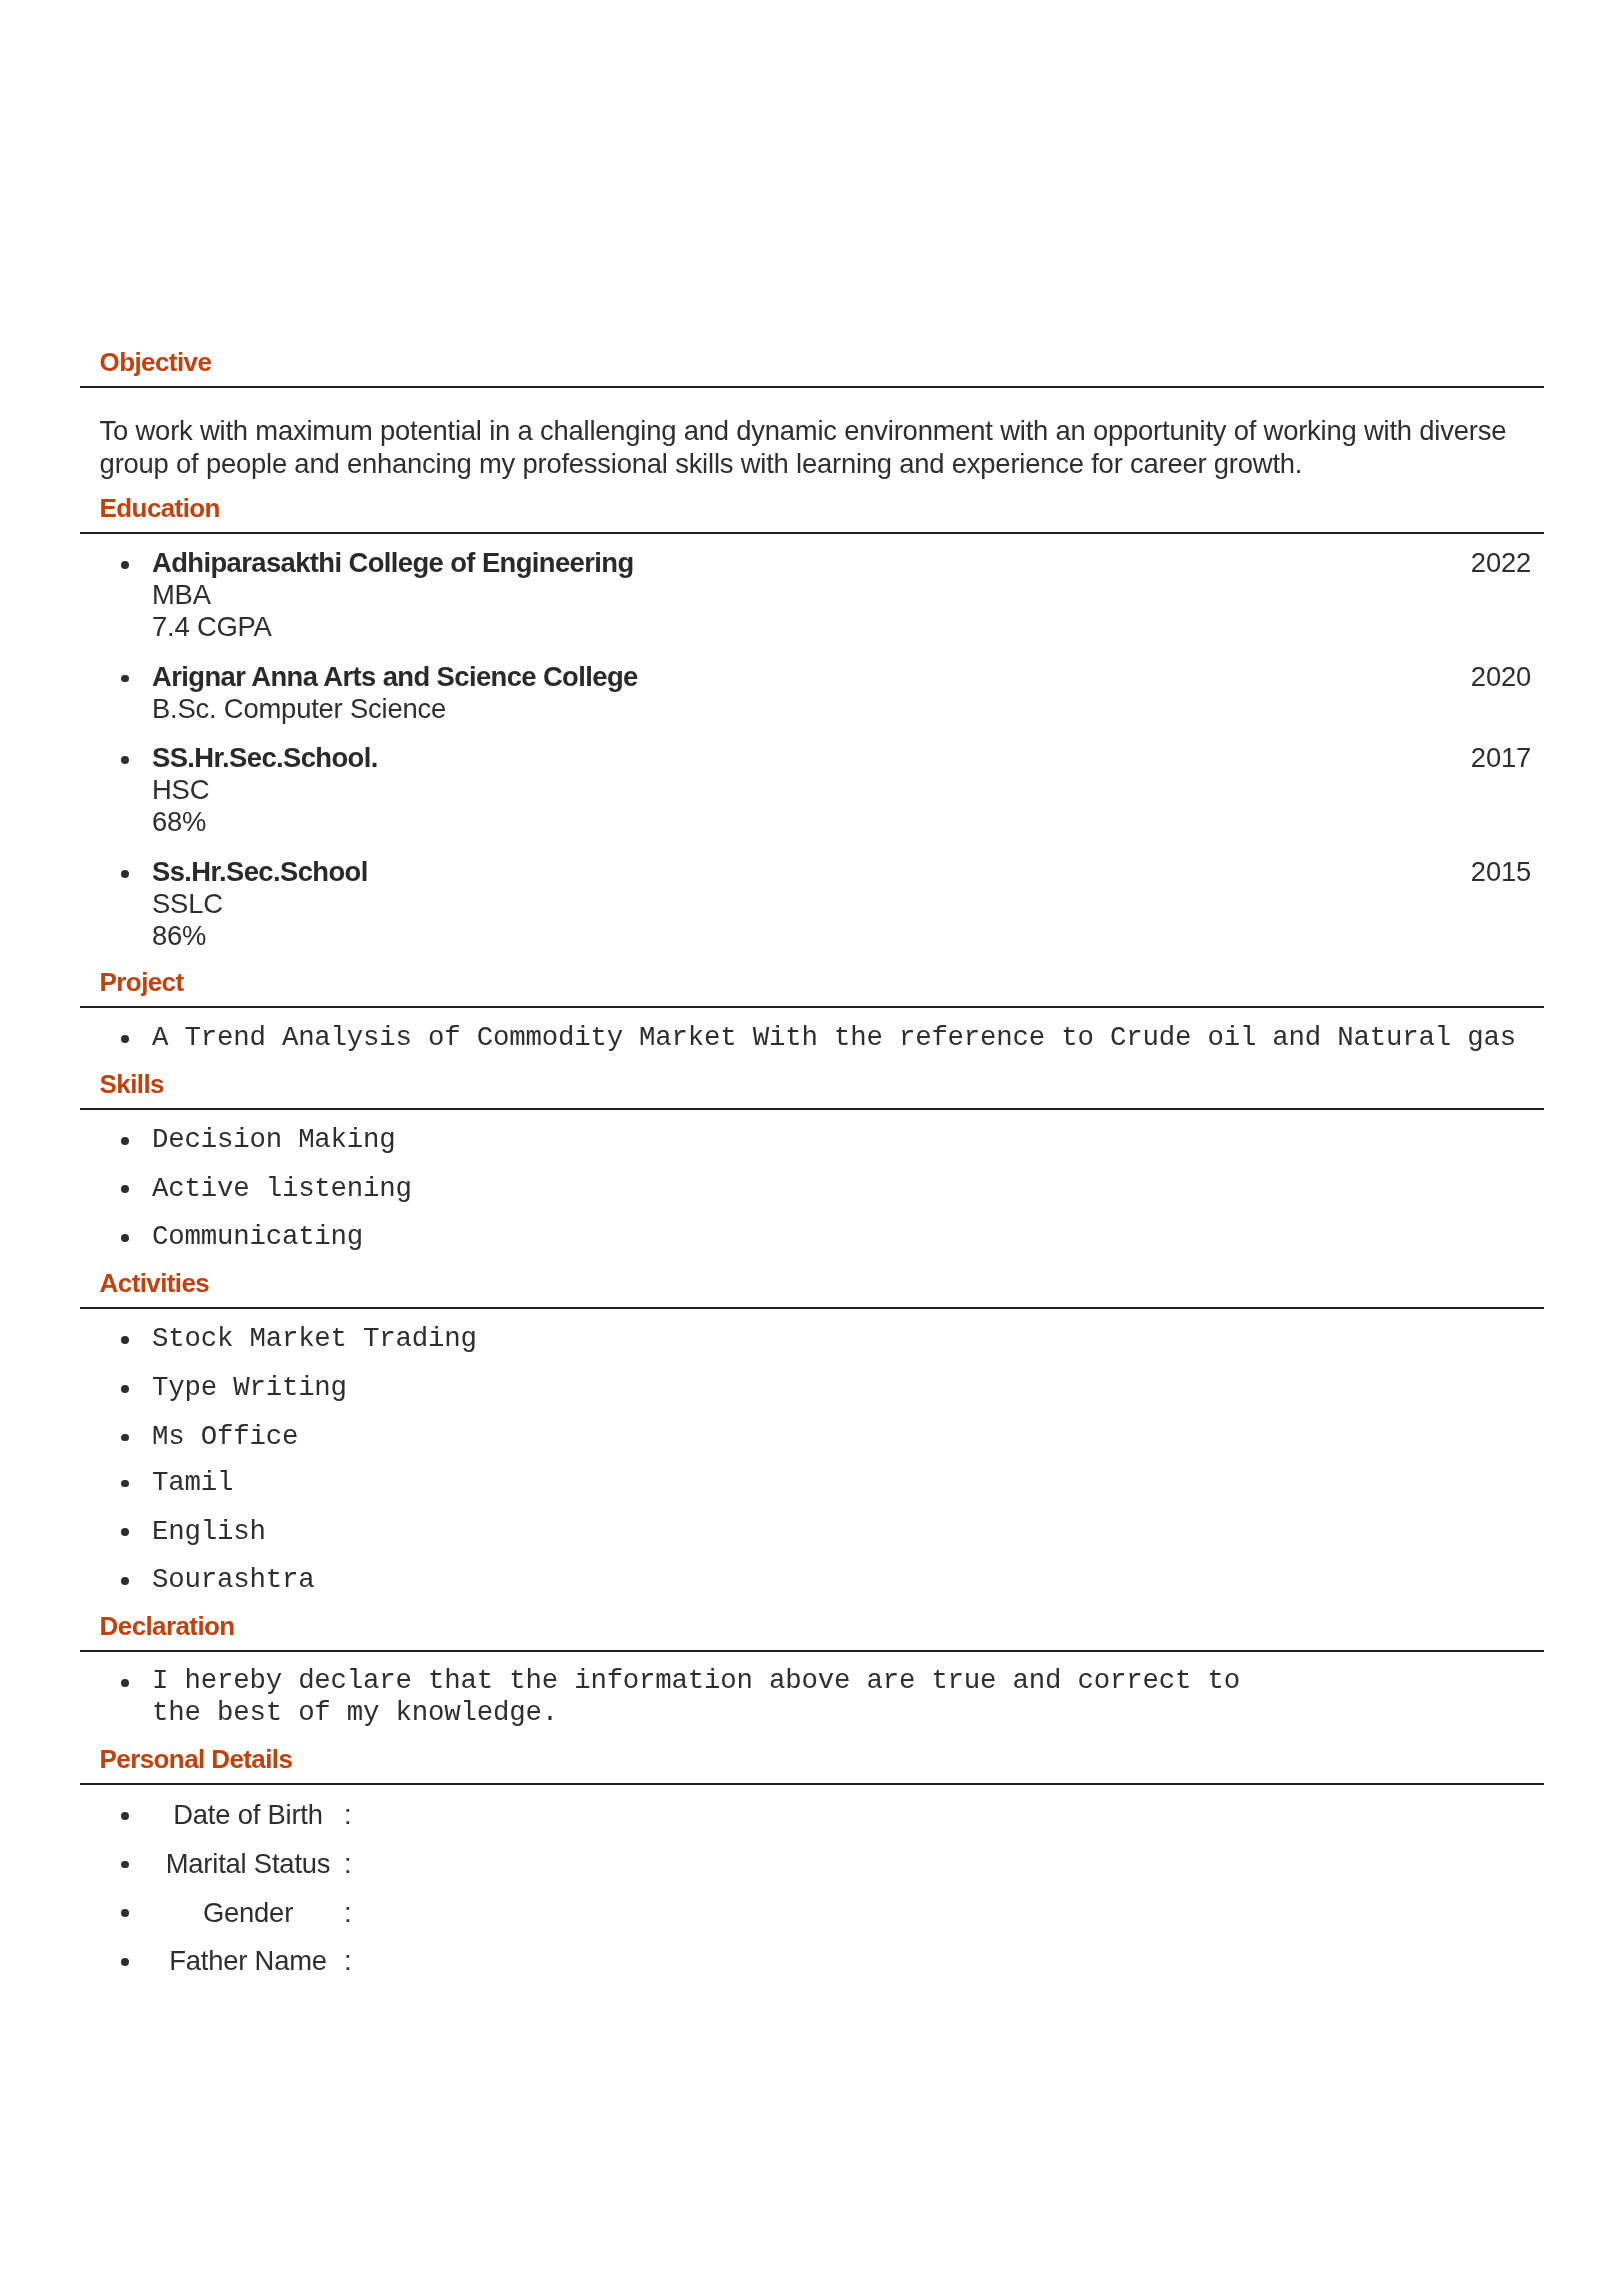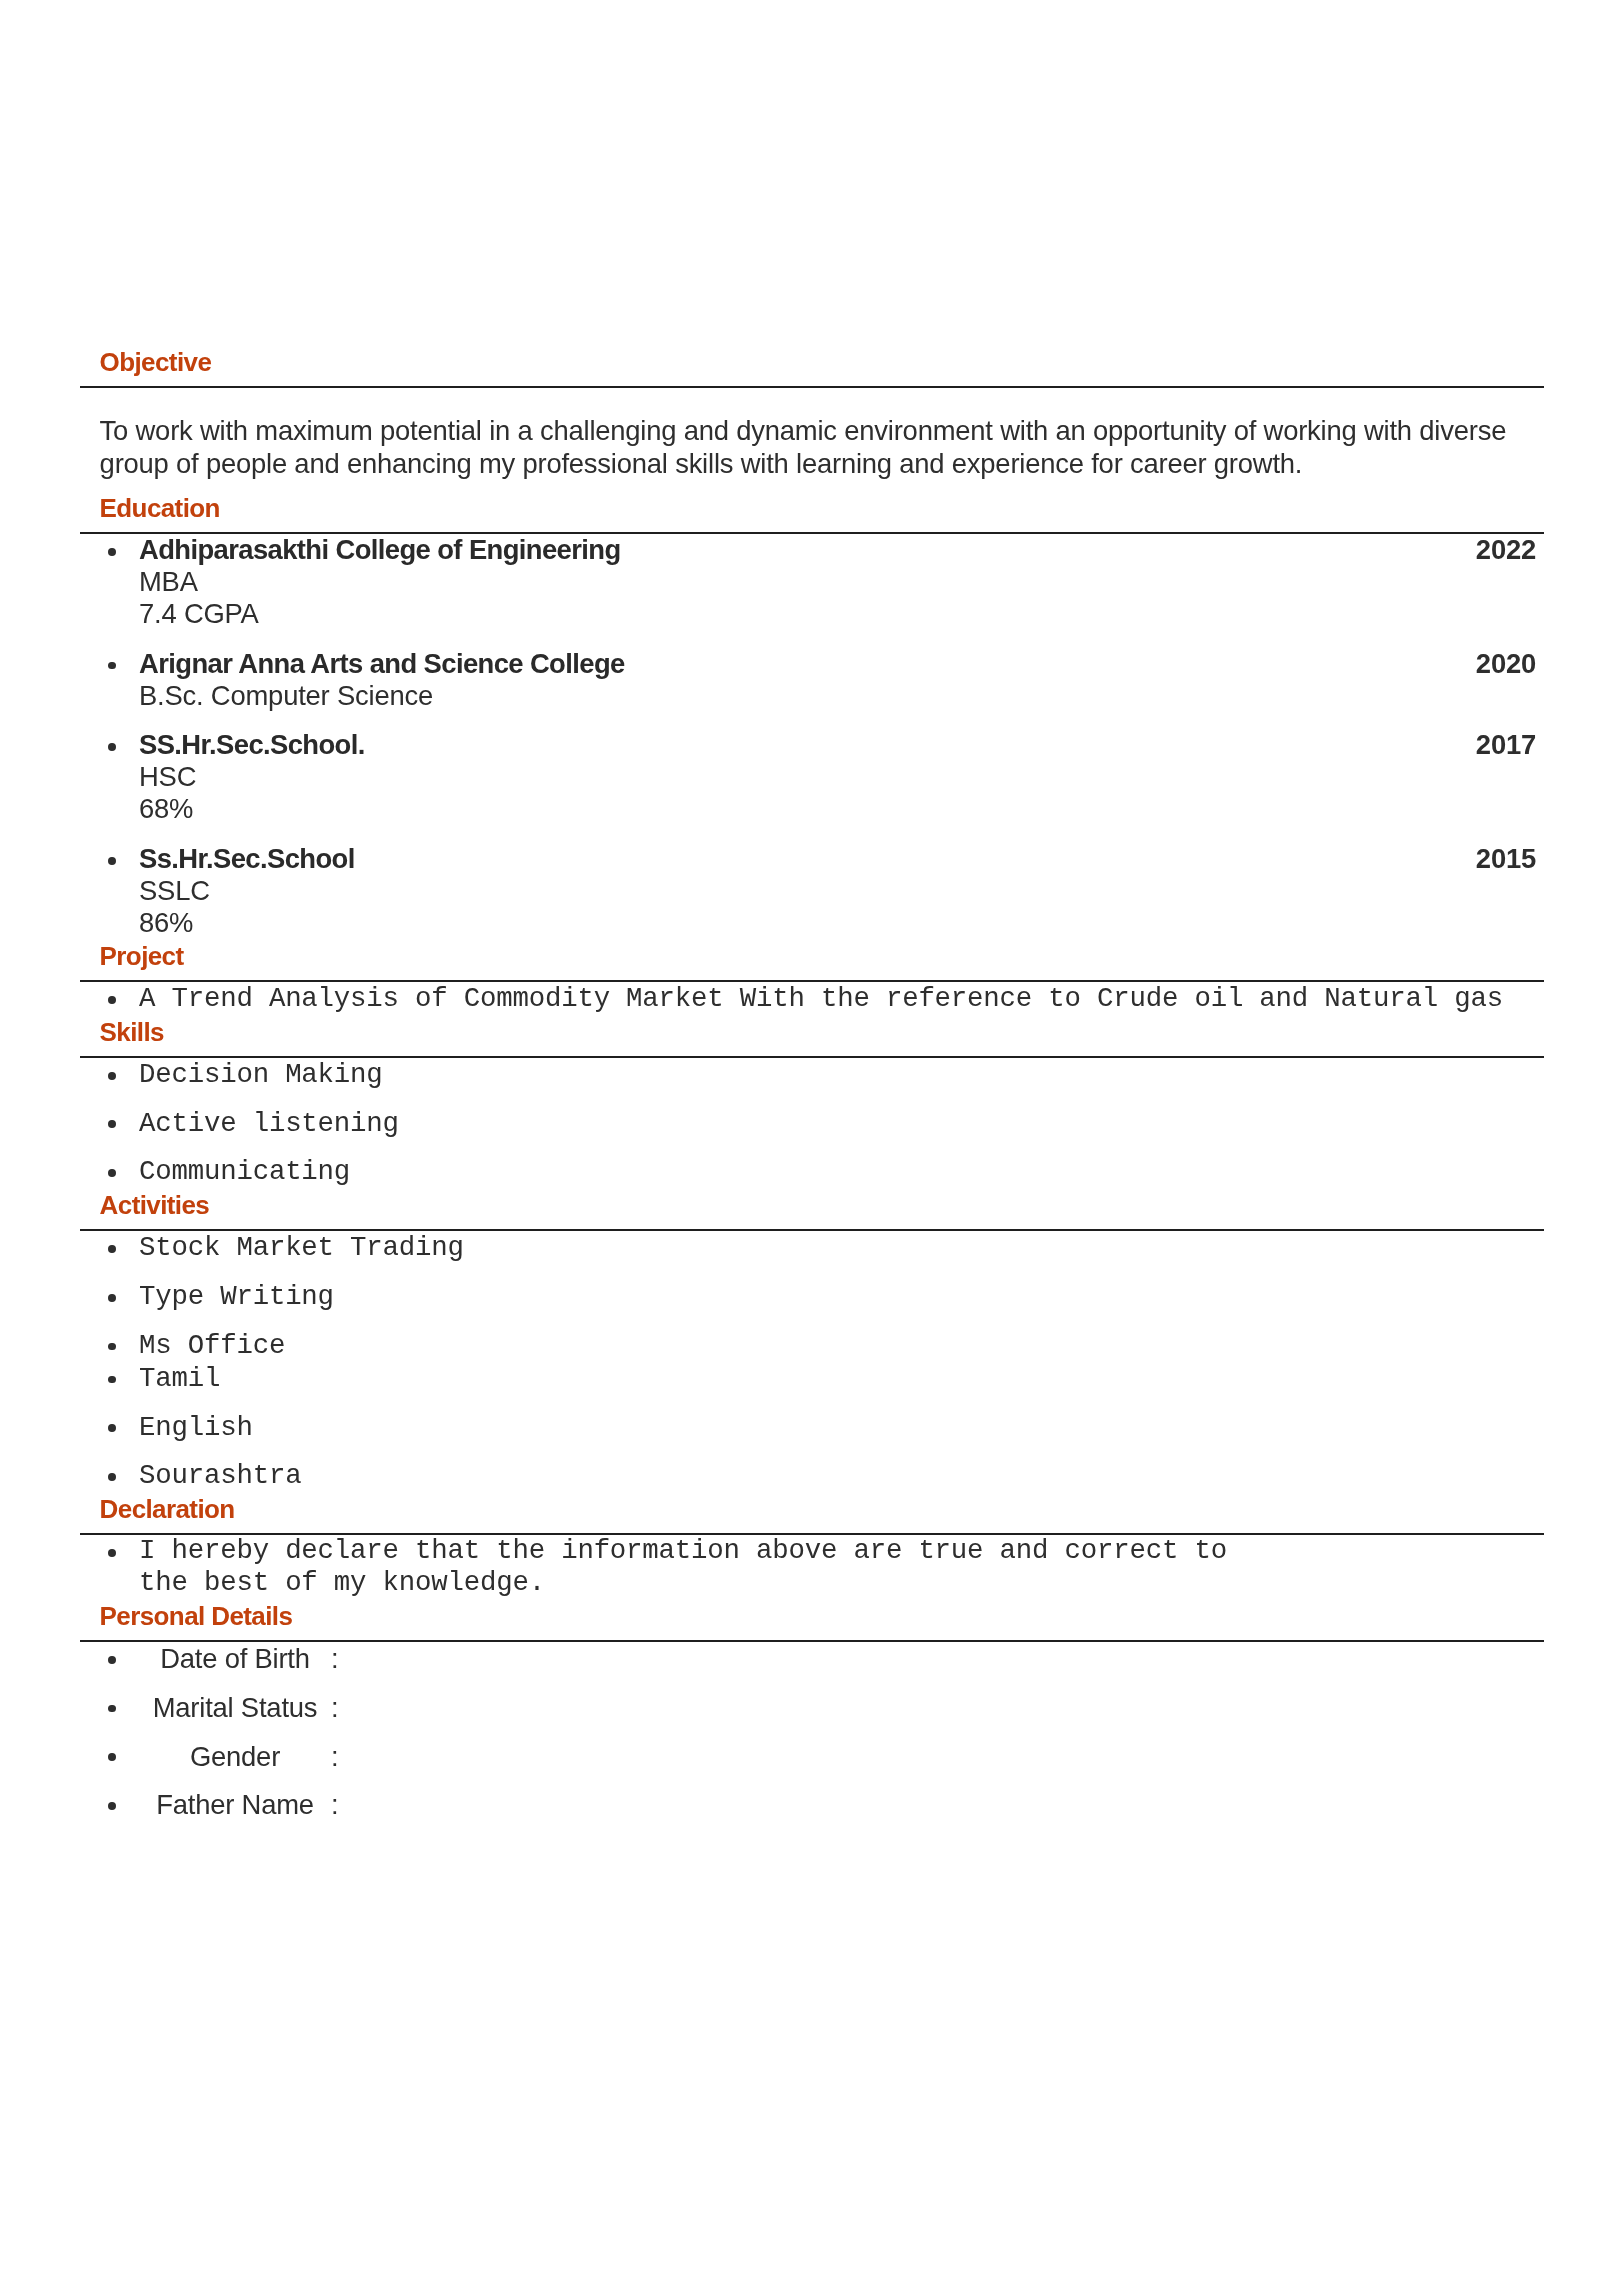--- a/index.html
+++ b/index.html
@@ -11,31 +11,31 @@
     .sec-head {
       font-weight: bold; font-size: 26px; color: #c2410c;
       padding-left: 19.6px; height: 41px; line-height: 35px;
       letter-spacing: -0.6px;
       border-bottom: 2.9px solid #1f1f1f;
     }
     .objective-text {
       font-size: 27.4px; line-height: 33px; padding: 25.5px 19.6px 11.8px 19.6px;
       letter-spacing: -0.2px;
     }
-    ul.list { list-style: none; margin: 0; padding: 0; }
+    ul.list { list-style: none; margin: 13px; padding: 0; }
     ul.list li { position: relative; padding-left: 59px; font-size: 27.4px; letter-spacing: -0.2px; }
     ul.list li .bullet {
       position: absolute; left: 28px; top: 13.7px; width: 7.8px; height: 7.8px;
       border-radius: 50%; background: #2e2e2e;
     }
     .edu { padding-top: 11.8px; padding-bottom: 5.9px; }
     .edu li { line-height: 32px; margin-bottom: 17.6px; }
     .edu li:last-child { margin-bottom: 0; }
     .edu .inst { font-weight: bold; color: #2a2a2a; letter-spacing: -0.6px; }
-    .edu .year { position: absolute; right: 8px; top: 0; font-weight: bold; }
+    .edu .year { position: absolute; right: 0; top: 0; }
     .simple { padding-top: 13.7px; padding-bottom: 3.9px; font-family: Liberation Mono, monospace; }
     .simple li { line-height: 33px; margin-bottom: 15.7px; }
     .simple li:last-child { margin-bottom: 0; }
     .simple li .bullet { top: 14.7px; }
     .decl li { line-height: 32px; }
     .personal { padding-top: 27.4px; }
     .personal li { line-height: 33px; margin-bottom: 15.7px; padding-left: 61px; }
     .personal li .bullet { left: 21.6px; top: 14.7px; }
     .personal .label { display: inline-block; width: 192px; text-align: center; }
     .personal .colon { display: inline-block; }

